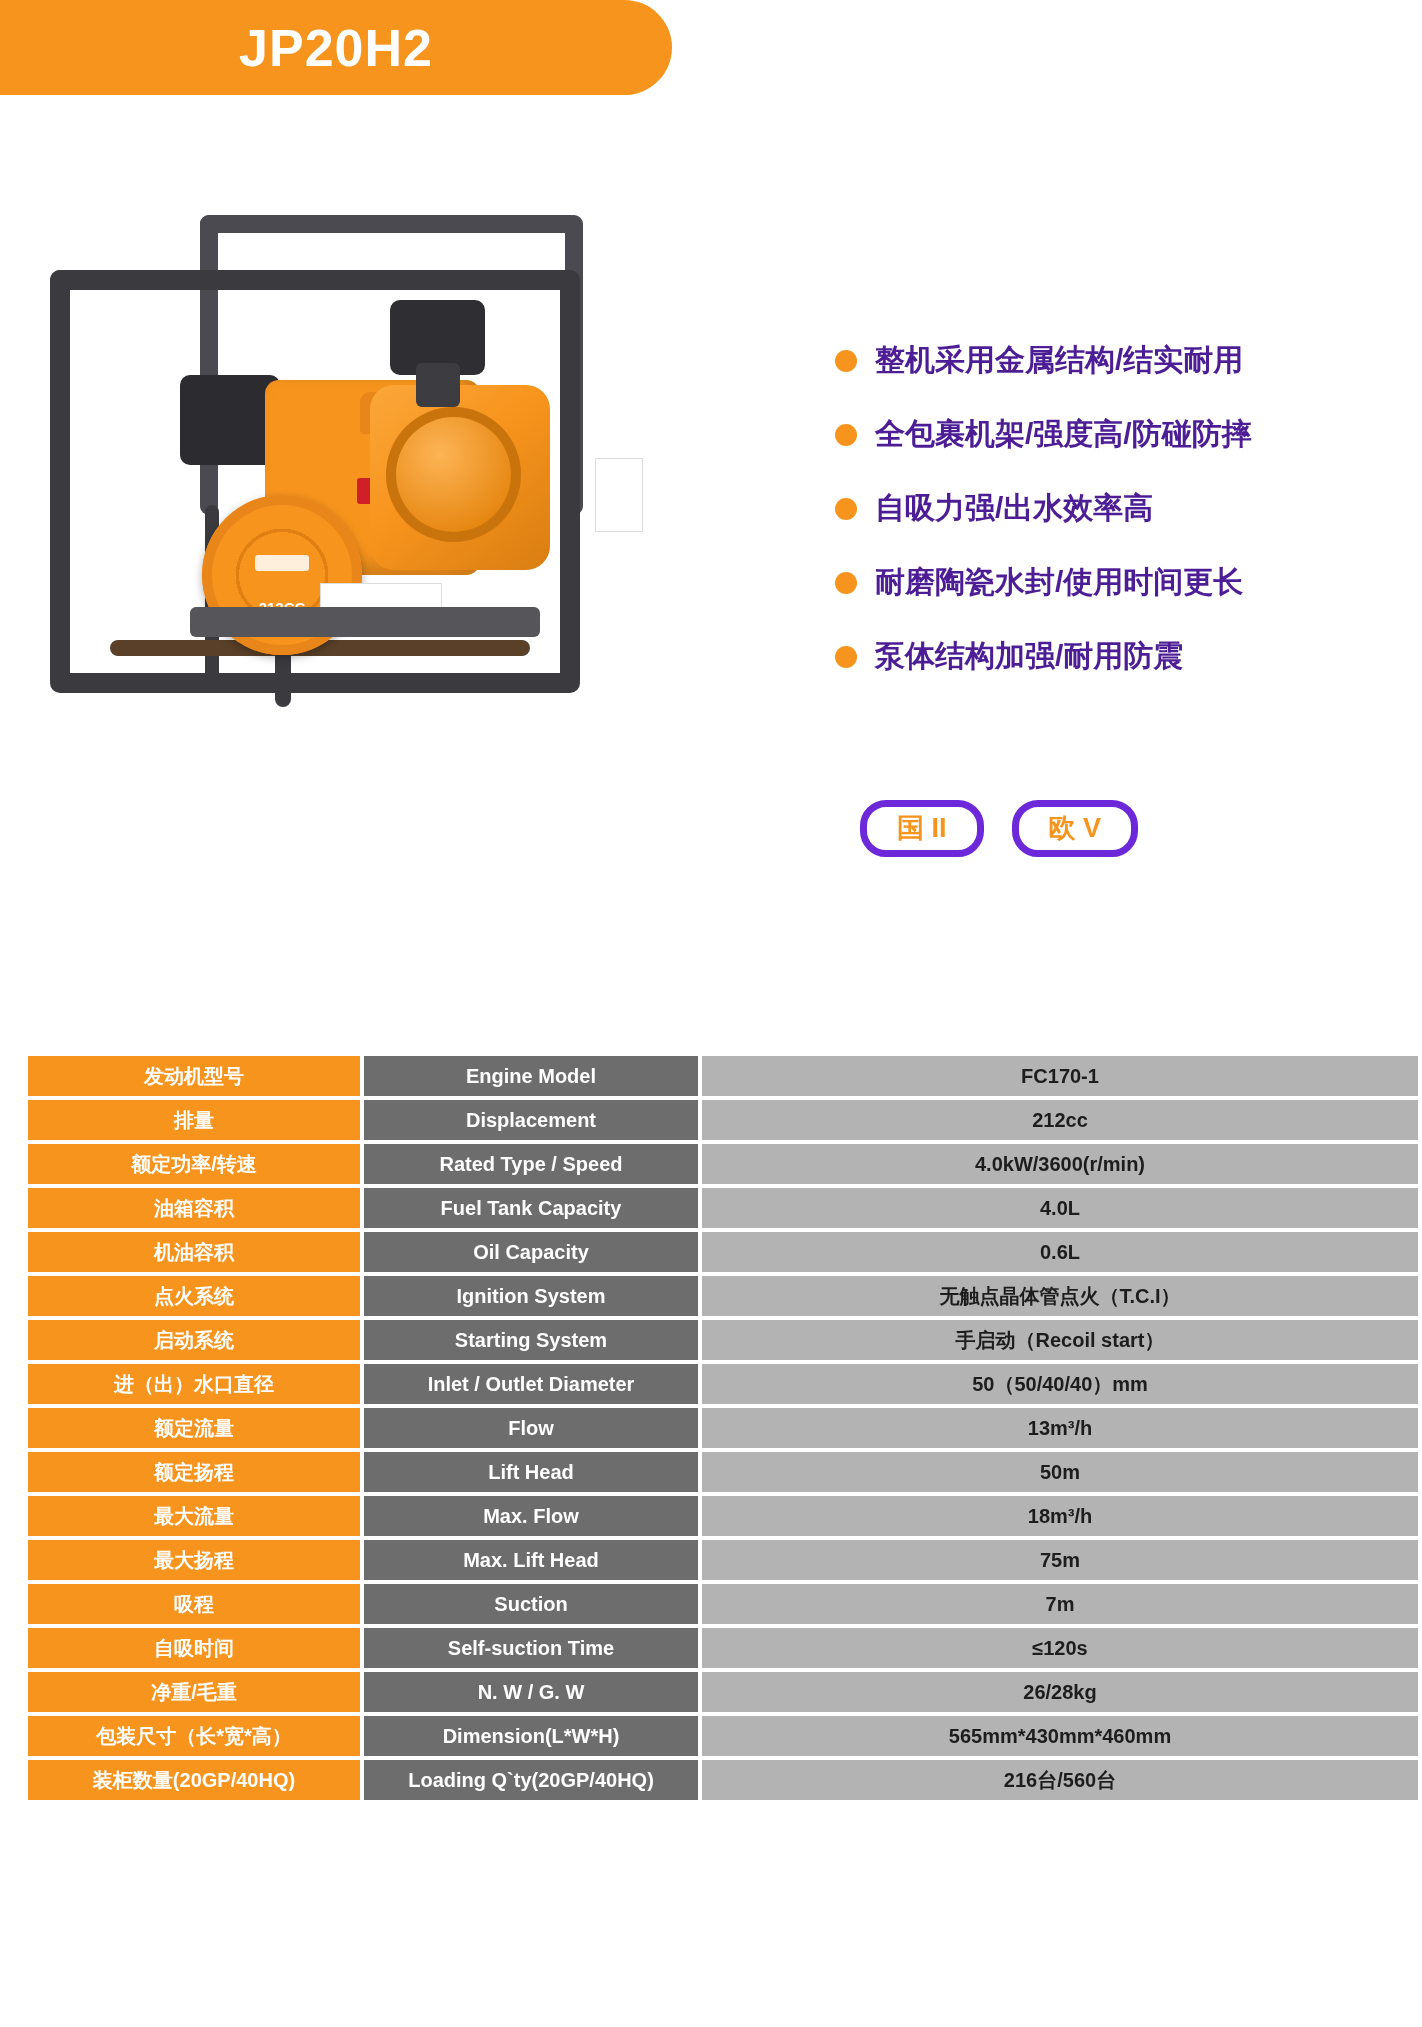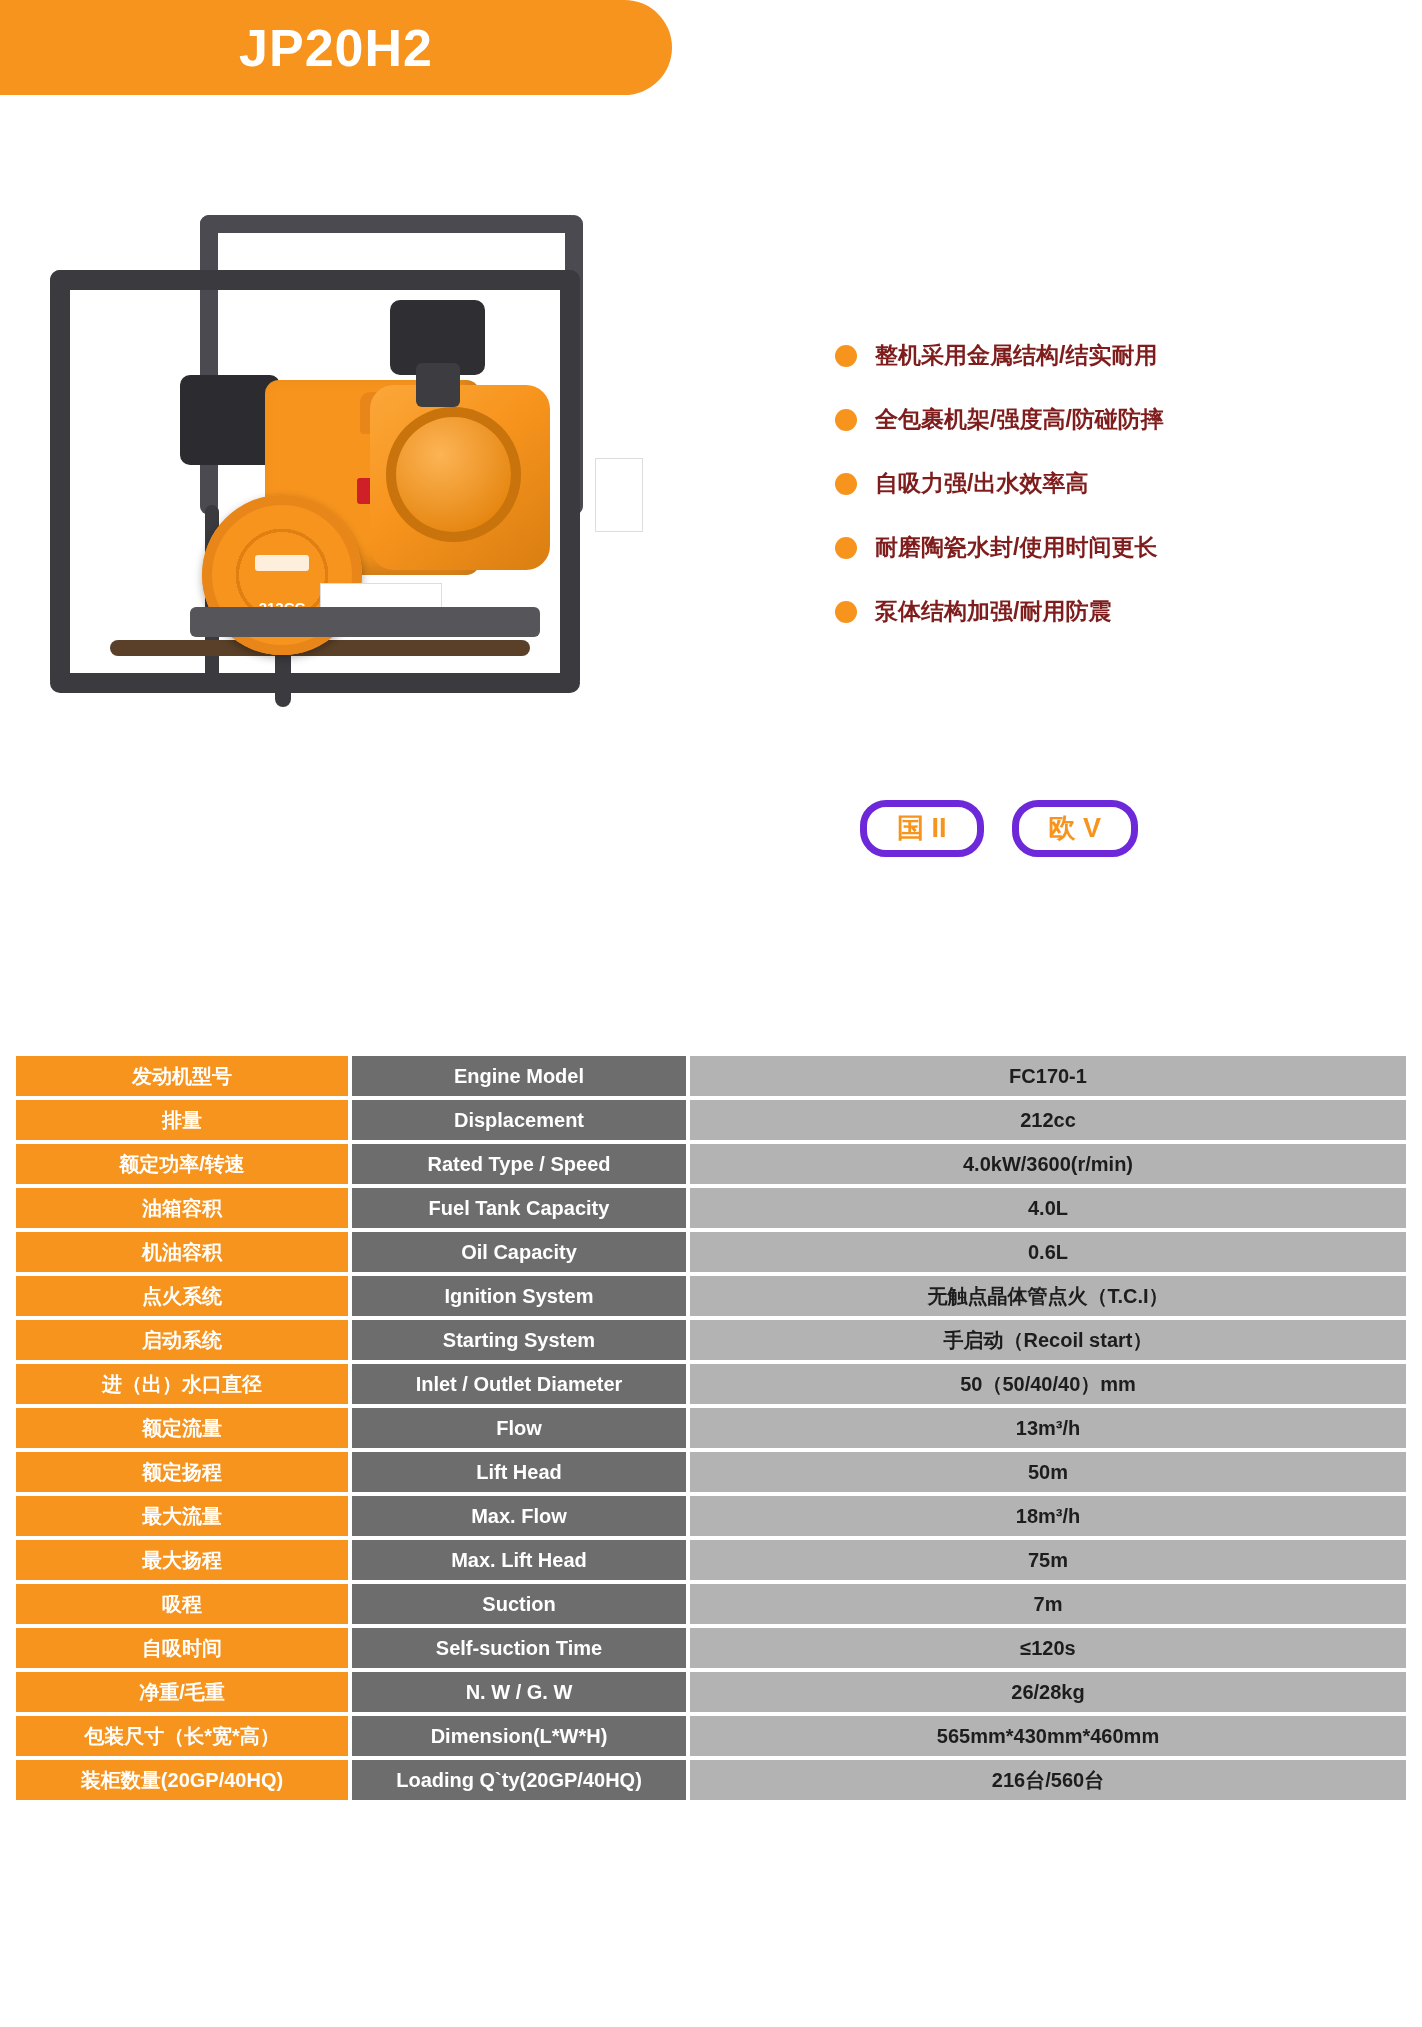--- a/index.html
+++ b/index.html
@@ -225,22 +225,22 @@
   }
   .feature-bullet {
     width: 22px;
     height: 22px;
     border-radius: 50%;
     background: #F7941D;
     flex: 0 0 auto;
     margin-right: 18px;
   }
   .feature-text {
-    font-size: 23px;
-    color: #7f1d1d;
+    font-size: 30px;
+    color: #4c1d95;
     font-weight: bold;
     white-space: nowrap;
   }
 
   
   .badges {
     position: absolute;
     left: 860px;
     top: 800px;
     display: flex;
@@ -252,21 +252,21 @@
     padding: 8px 30px;
     color: #F7941D;
     font-size: 27px;
     font-weight: bold;
     line-height: 1;
   }
 
   
   .spec-table {
     position: absolute;
-    left: 12px;
+    left: 24px;
     top: 1052px;
     width: 1398px;
     border-collapse: separate;
     border-spacing: 4px 4px;
   }
   .spec-table td {
     height: 40px;
     text-align: center;
     vertical-align: middle;
     font-size: 20px;

